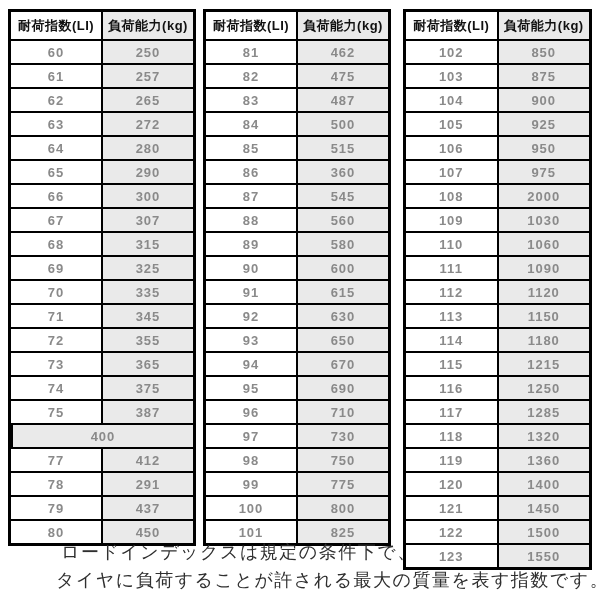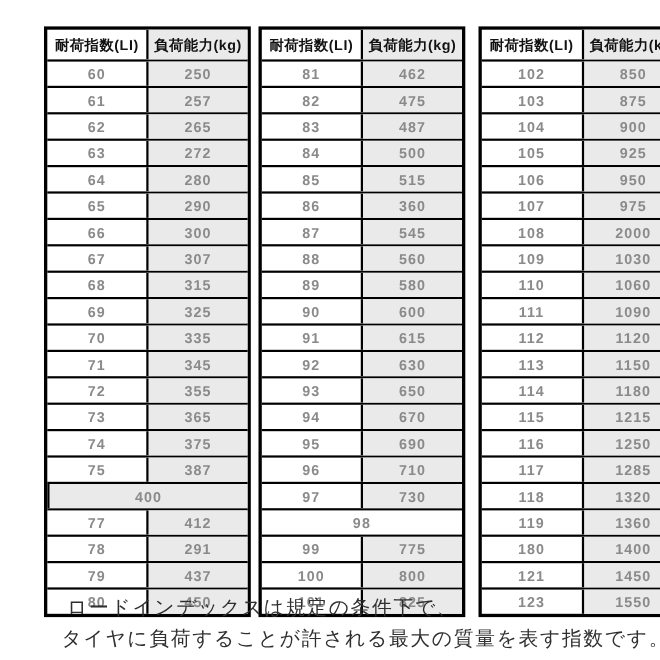--- a/index.html
+++ b/index.html
@@ -10,25 +10,24 @@
   }
   .canvas {
     position: relative;
     width: 600px;
     height: 600px;
     background: #ffffff;
     overflow: hidden;
   }
   .li-table {
     position: absolute;
-    top: 24px;
+    top: 9px;
     border: 3px solid var(--border, #000000);
     background: #ffffff;
     box-sizing: border-box;
-    margin-left: 32px;
   }
   .li-table.t1 { left: 8px;   width: 188px; }
   .li-table.t2 { left: 203px; width: 188px; }
   .li-table.t3 { left: 403px; width: 189px; }
 
   .thead {
     display: flex;
     height: 27px;
     font-size: 13px;
     font-weight: 700;
@@ -277,20 +276,21 @@
           <div class="cell capacity">710</div>
         </div>
 
         <div class="row">
           <div class="cell li">97</div>
           <div class="cell capacity">730</div>
         </div>
 
         <div class="row">
           <div class="cell li">98</div>
+          <div class="cell capacity">750</div>
         </div>
 
         <div class="row">
           <div class="cell li">99</div>
           <div class="cell capacity">775</div>
         </div>
 
         <div class="row">
           <div class="cell li">100</div>
           <div class="cell capacity">800</div>
@@ -394,29 +394,33 @@
           <div class="cell li">118</div>
           <div class="cell capacity">1320</div>
         </div>
 
         <div class="row">
           <div class="cell li">119</div>
           <div class="cell capacity">1360</div>
         </div>
 
         <div class="row">
-          <div class="cell li">180</div>
+          <div class="cell li">120</div>
           <div class="cell capacity">1400</div>
         </div>
 
         <div class="row">
           <div class="cell li">121</div>
           <div class="cell capacity">1450</div>
         </div>
 
+        <div class="row">
+          <div class="cell li">122</div>
+          <div class="cell capacity">1500</div>
+        </div>
 
         <div class="row">
           <div class="cell li">123</div>
           <div class="cell capacity">1550</div>
         </div>
       </div>
   </div>
 
   <div class="footer-note">
     <div class="line1">ロードインデックスは規定の条件下で、</div>

